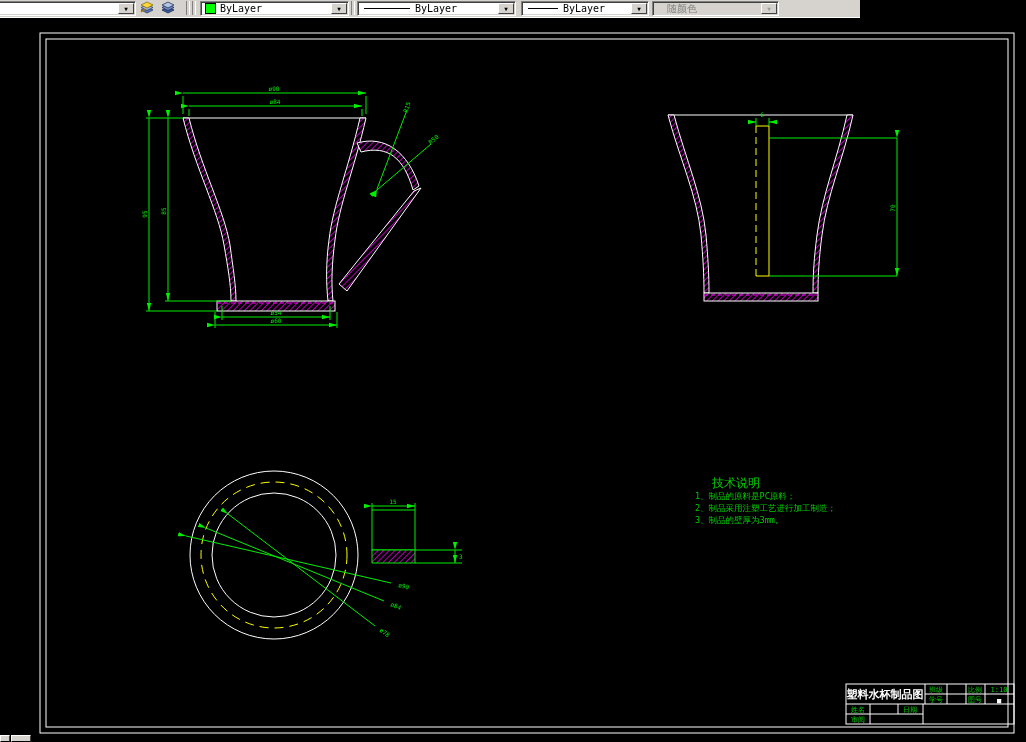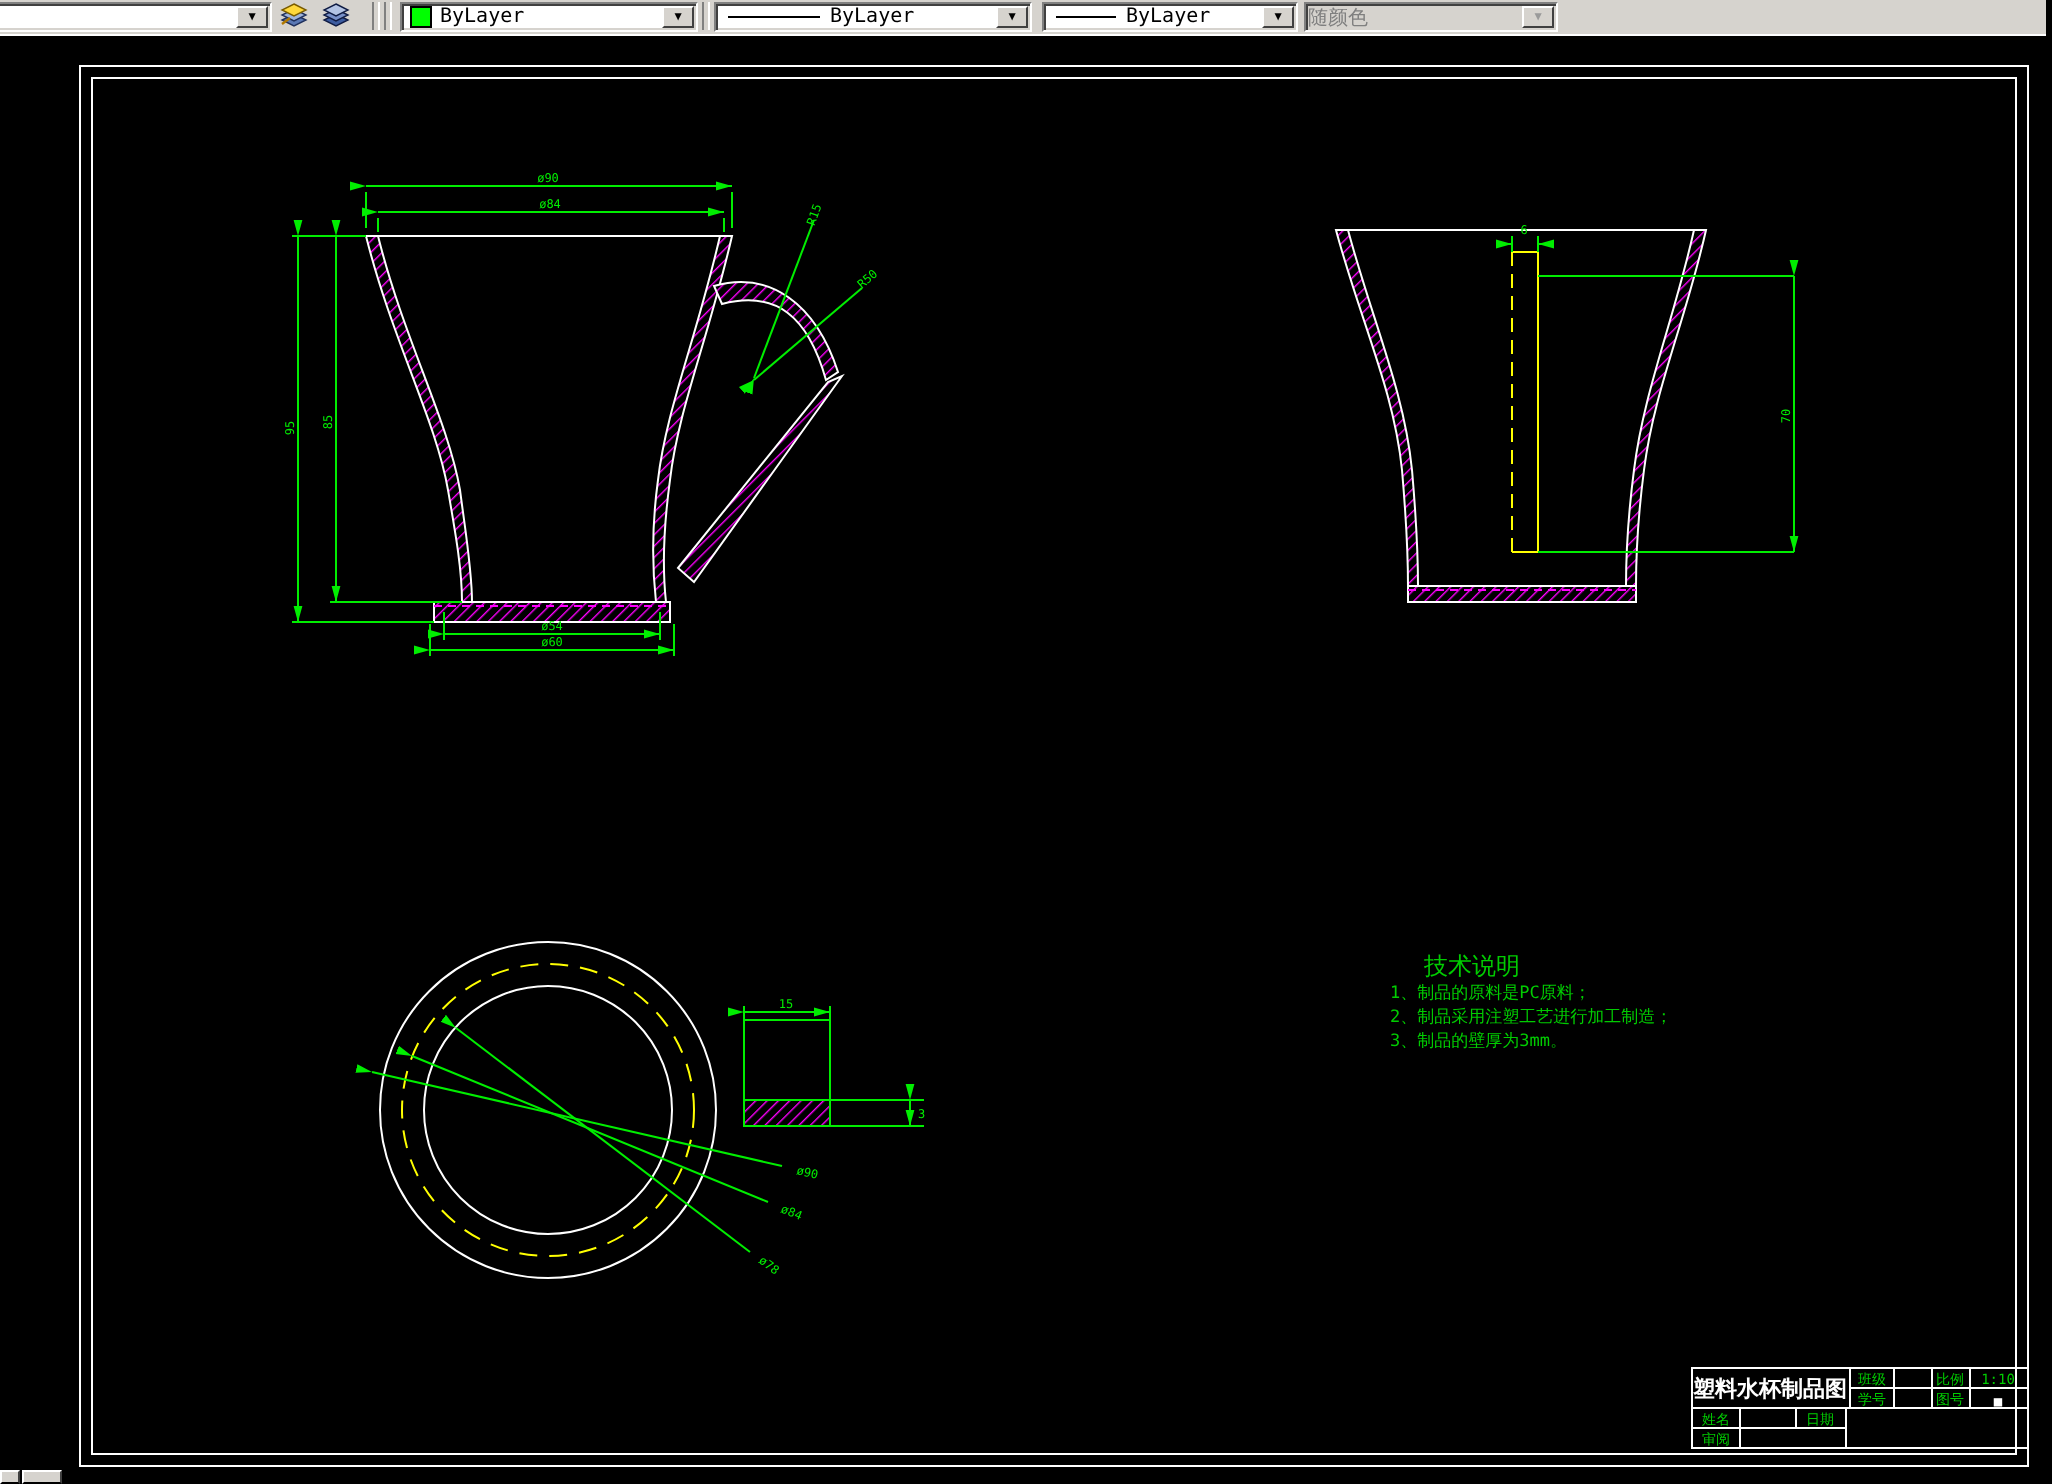--- a/index.html
+++ b/index.html
@@ -2,21 +2,21 @@
 <html><head>
 <meta charset="utf-8">
 <style>
   html,body{margin:0;padding:0;}
   body{
     width:1026px;height:742px;overflow:hidden;position:relative;
     background:#000;font-family:"Liberation Sans",sans-serif;
   }
   
   .toolbar{
-    position:absolute;top:0;left:0;width:1023px;height:17px;
+    position:absolute;top:0;left:0;width:860px;height:17px;
     background:#d6d3ce;border-bottom:1px solid #ffffff;z-index:5;
   }
   .combo{
     position:absolute;top:1px;height:13px;background:#ffffff;
     border:1px solid;border-color:#808080 #ffffff #ffffff #808080;
     box-shadow:inset 1px 1px 0 #404040, inset -1px -1px 0 #d6d3ce;
     display:flex;align-items:center;font-size:10px;color:#000;
     font-family:"DejaVu Sans Mono",monospace;white-space:nowrap;overflow:hidden;
   }
   .combo .arrowbtn{
@@ -93,21 +93,21 @@
     <span class="arrowbtn">▼</span>
   </div>
 
   <div class="combo" style="left:521px;width:126px;">
     <span class="dashline" style="width:30px;"></span>
     <span>ByLayer</span>
     <span class="arrowbtn">▼</span>
   </div>
 
   <div class="combo disabled" style="left:652px;width:125px;">
-    <span style="margin-left:1px;font-family:'Liberation Sans',sans-serif;">随颜色</span>
+    <span style="margin-left:14px;font-family:'Liberation Sans',sans-serif;">随颜色</span>
     <span class="arrowbtn">▼</span>
   </div>
 </div>
 
 <div class="cad-canvas">
 <svg width="1026" height="725" viewBox="0 17 1026 725">
   <defs>
     <pattern id="hatch" patternUnits="userSpaceOnUse" width="4" height="4" patternTransform="rotate(45)">
       <rect width="4" height="4" fill="#000"></rect>
       <line x1="0" y1="0" x2="0" y2="4" stroke="#ff00ff" stroke-width="1.4"></line>

